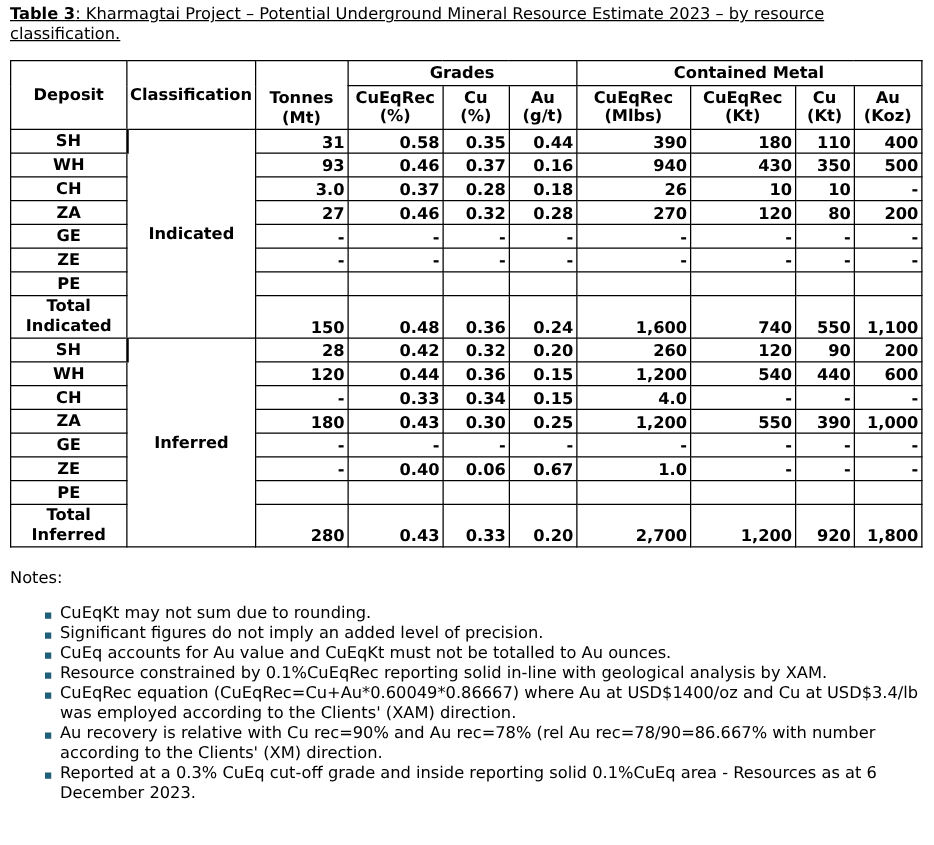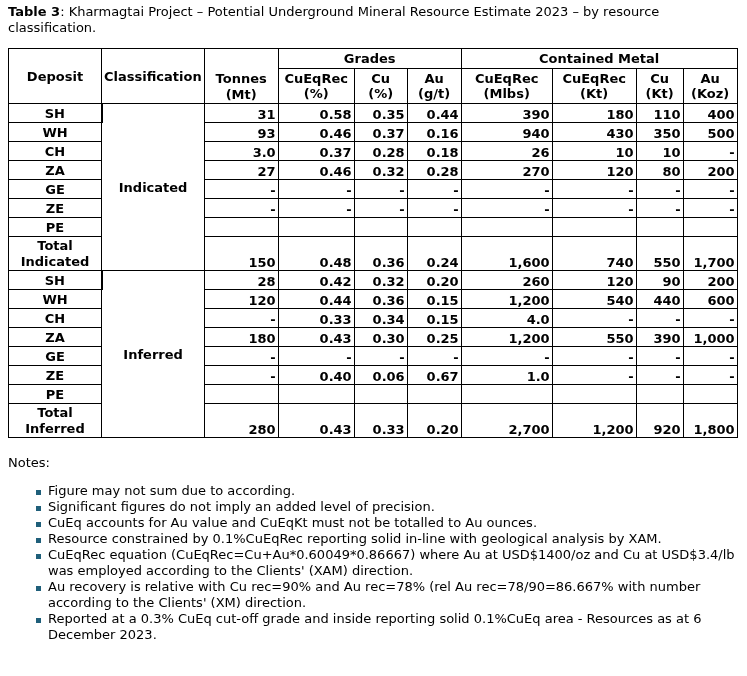--- a/index.html
+++ b/index.html
@@ -2,21 +2,21 @@
 <html><head>
 <meta charset="utf-8">
 <style>
   html, body { margin: 0; padding: 0; background: #ffffff; }
   body {
     width: 747px; height: 676px; overflow: hidden; position: relative;
     font-family: "DejaVu Sans", sans-serif; color: #000;
   }
   .caption {
     position: absolute; left: 8px; top: 4px; width: 720px;
-    font-size: 13px; line-height: 16px;
+    font-size: 13px; line-height: 16px; text-decoration: underline;
   }
   .caption b { font-weight: bold; }
   table.res {
     position: absolute; left: 8px; top: 48px;
     border-collapse: collapse; table-layout: fixed;
     font-size: 13px;
   }
   table.res td, table.res th {
     border: 1px solid #000; padding: 0 2px; line-height: 15px;
     overflow: hidden; white-space: nowrap;
@@ -160,21 +160,21 @@
       </tr>
       <tr class="total">
         <td class="dep">Total Indicated</td>
         <td class="num">150</td>
         <td class="num">0.48</td>
         <td class="num">0.36</td>
         <td class="num">0.24</td>
         <td class="num">1,600</td>
         <td class="num">740</td>
         <td class="num">550</td>
-        <td class="num">1,700</td>
+        <td class="num">1,100</td>
       </tr>
       <tr>
         <td class="dep dep-sh">SH</td>
         <td class="cls" rowspan="8">Inferred</td>
         <td class="num">28</td>
         <td class="num">0.42</td>
         <td class="num">0.32</td>
         <td class="num">0.20</td>
         <td class="num">260</td>
         <td class="num">120</td>
@@ -256,20 +256,20 @@
         <td class="num">2,700</td>
         <td class="num">1,200</td>
         <td class="num">920</td>
         <td class="num">1,800</td>
       </tr>
     </tbody>
 </table>
 
 <div class="notes-label">Notes:</div>
 <ul class="notes" id="notes">
-    <li><span class="bullet"></span><span>Figure may not sum due to according.</span></li>
+    <li><span class="bullet"></span><span>CuEqKt may not sum due to rounding.</span></li>
     <li><span class="bullet"></span><span>Significant figures do not imply an added level of precision.</span></li>
     <li><span class="bullet"></span><span>CuEq accounts for Au value and CuEqKt must not be totalled to Au ounces.</span></li>
     <li><span class="bullet"></span><span>Resource constrained by 0.1%CuEqRec reporting solid in-line with geological analysis by XAM.</span></li>
     <li><span class="bullet"></span><span>CuEqRec equation (CuEqRec=Cu+Au*0.60049*0.86667) where Au at USD$1400/oz and Cu at USD$3.4/lb was employed according to the Clients' (XAM) direction.</span></li>
     <li><span class="bullet"></span><span>Au recovery is relative with Cu rec=90% and Au rec=78% (rel Au rec=78/90=86.667% with number according to the Clients' (XM) direction.</span></li>
     <li><span class="bullet"></span><span>Reported at a 0.3% CuEq cut-off grade and inside reporting solid 0.1%CuEq area - Resources as at 6 December 2023.</span></li>
   </ul>
 
 </body></html>

